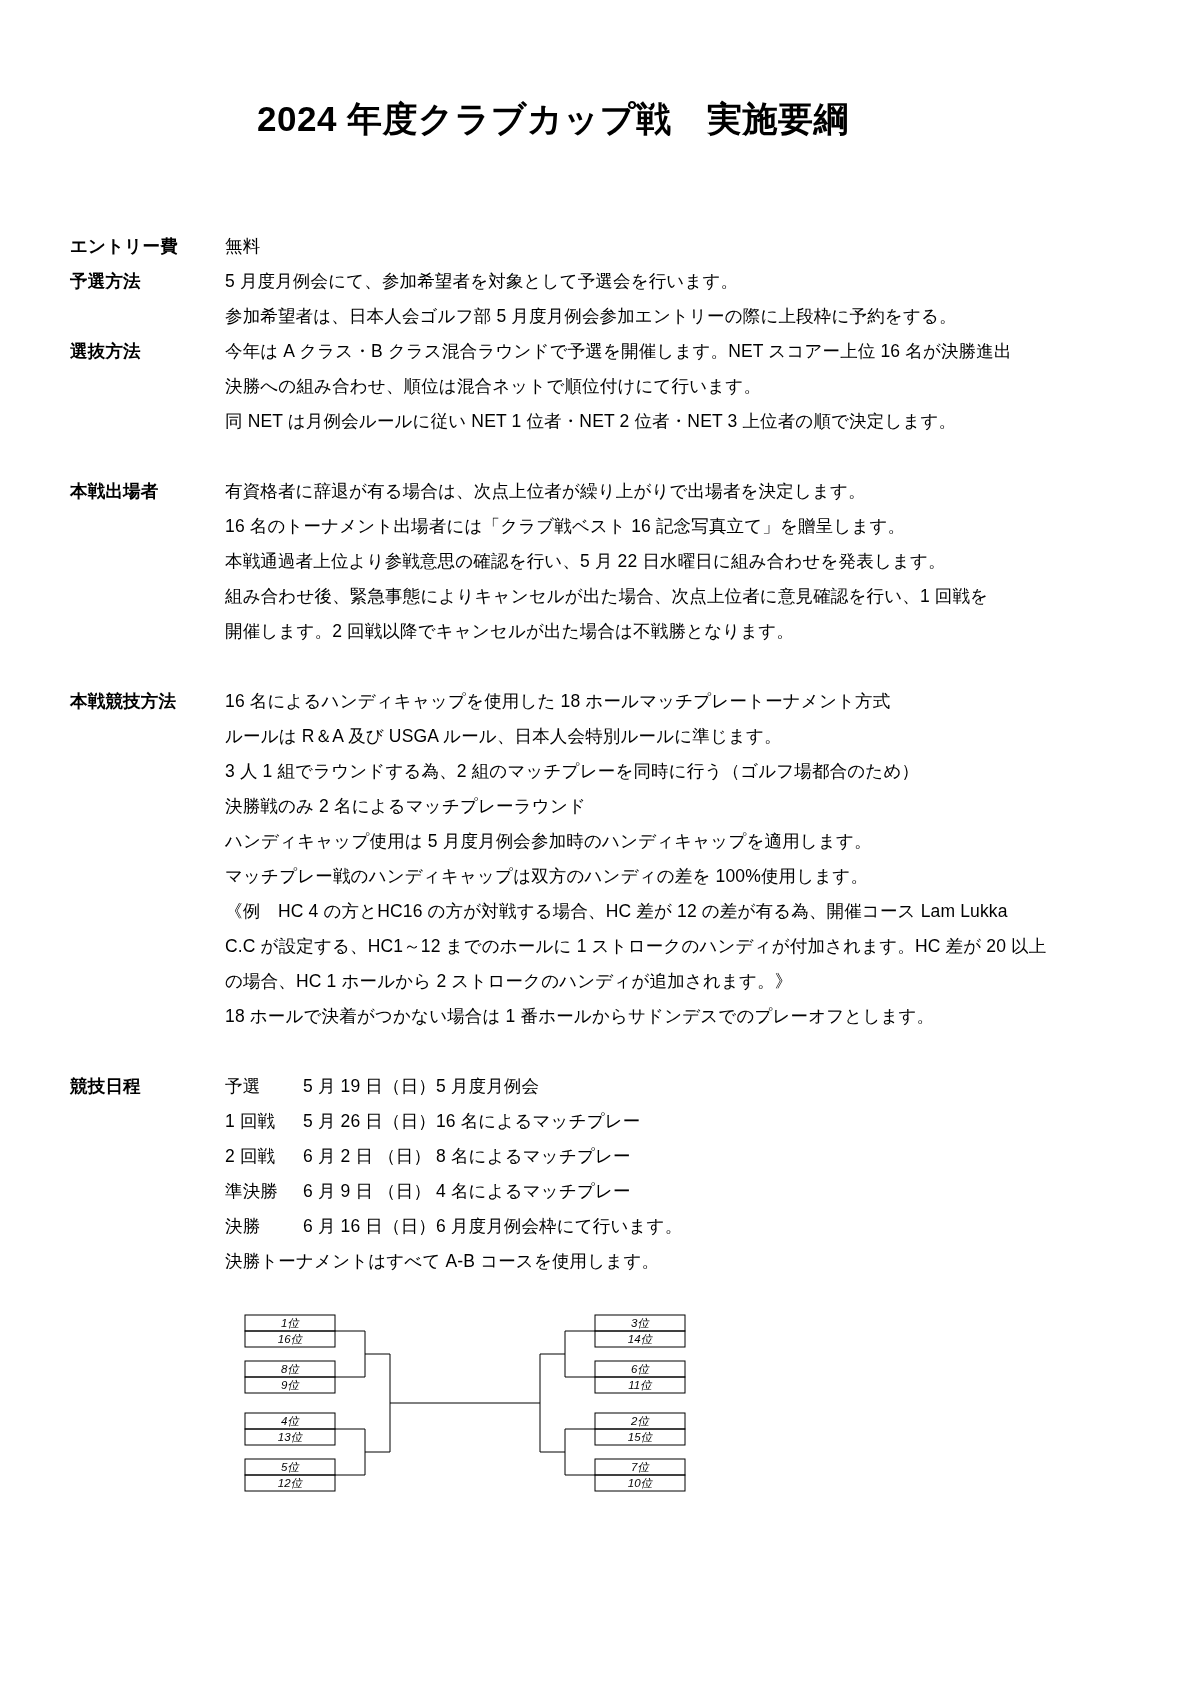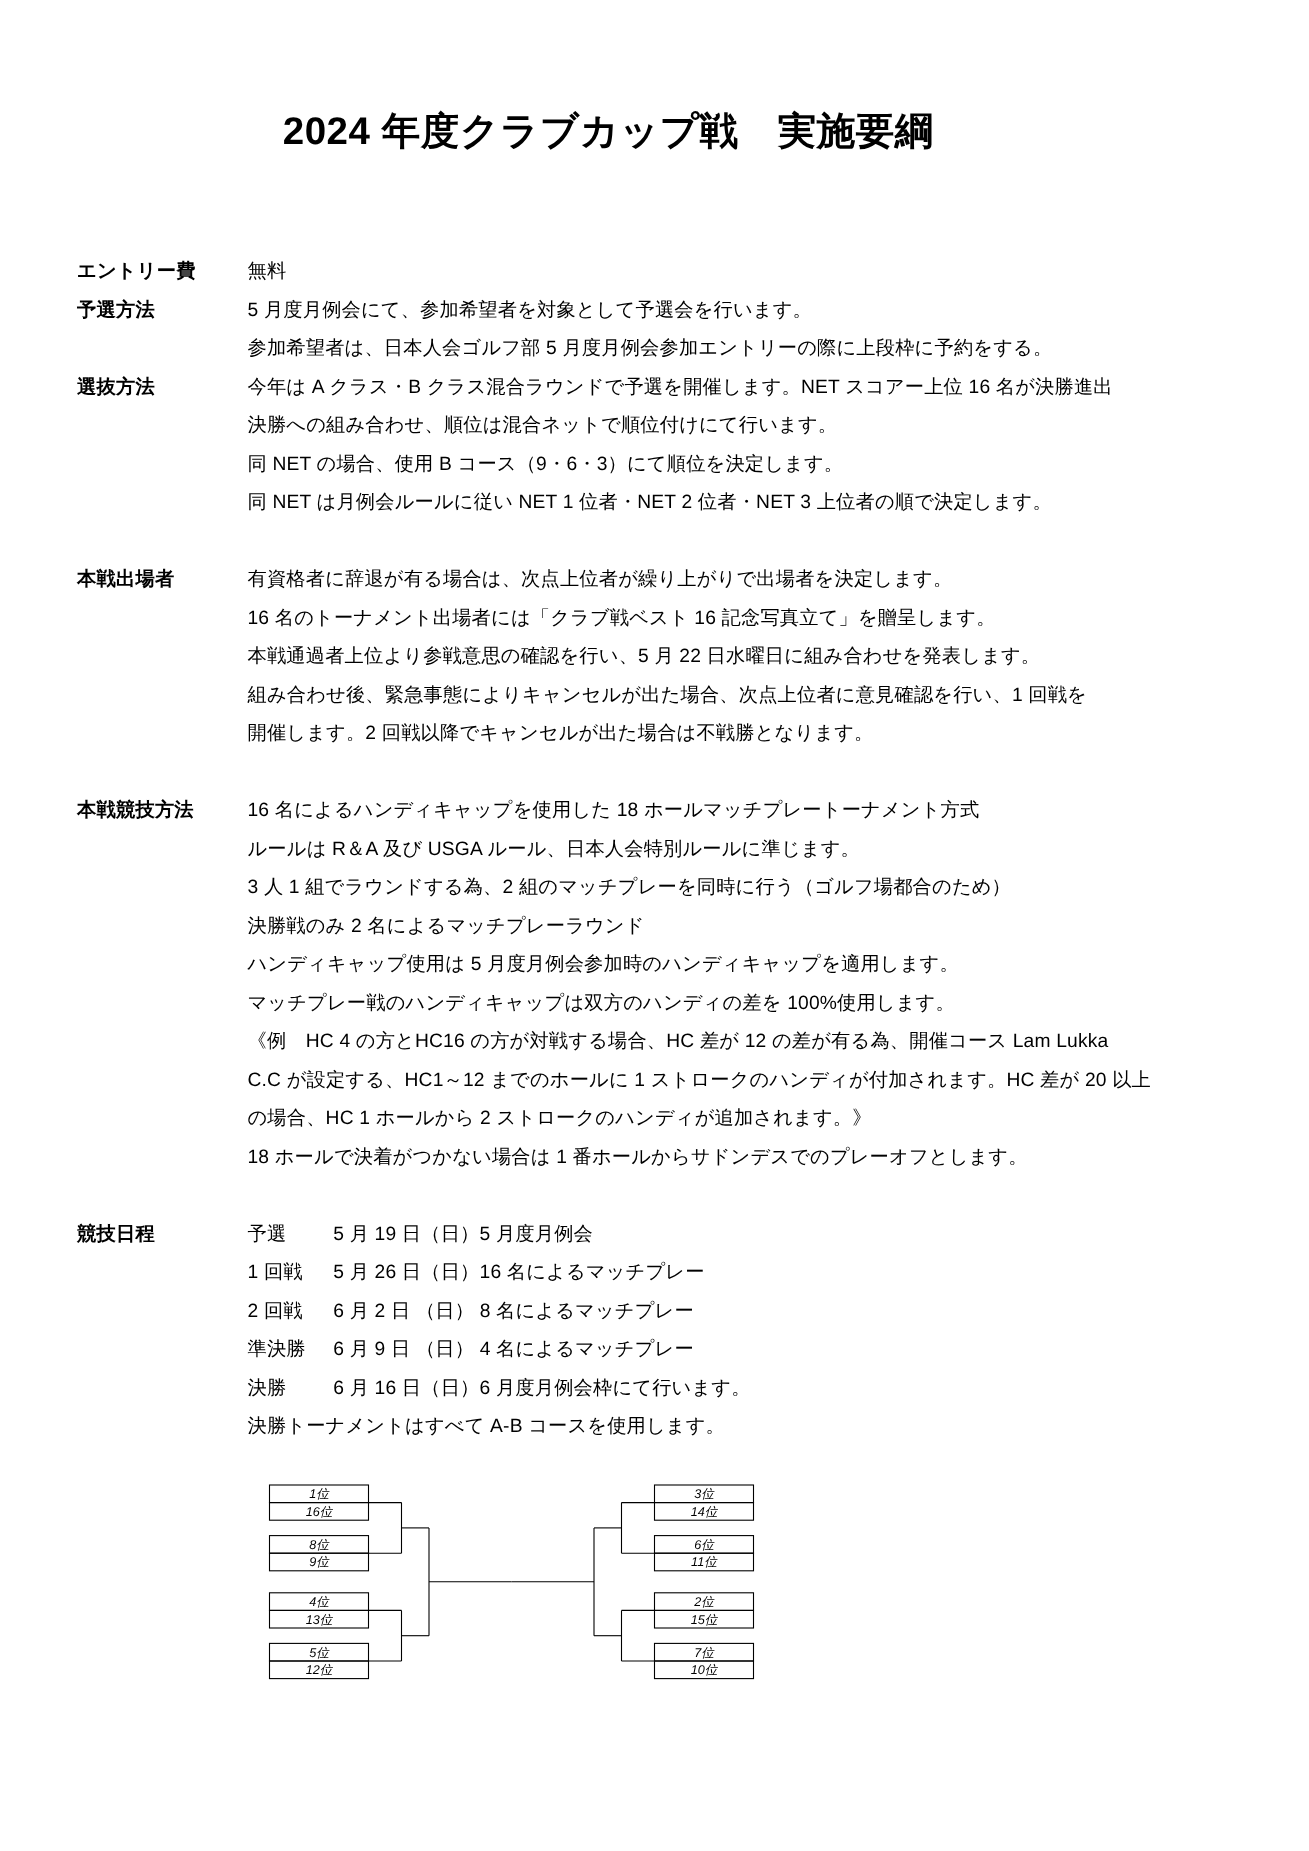--- a/index.html
+++ b/index.html
@@ -115,21 +115,20 @@
         <div class="line">5 月度月例会にて、参加希望者を対象として予選会を行います。</div>
         <div class="line">参加希望者は、日本人会ゴルフ部 5 月度月例会参加エントリーの際に上段枠に予約をする。</div>
       </div>
     </div>
 
     <div class="section">
       <div class="section-label">選抜方法</div>
       <div class="section-body">
         <div class="line">今年は A クラス・B クラス混合ラウンドで予選を開催します。NET スコアー上位 16 名が決勝進出</div>
         <div class="line">決勝への組み合わせ、順位は混合ネットで順位付けにて行います。</div>
-        <div class="line">同 NET の場合、使用 B コース（9・6・3）にて順位を決定します。</div>
         <div class="line">同 NET は月例会ルールに従い NET 1 位者・NET 2 位者・NET 3 上位者の順で決定します。</div>
       </div>
     </div>
 
     <div class="gap"></div>
 
     <div class="section">
       <div class="section-label">本戦出場者</div>
       <div class="section-body">
         <div class="line">有資格者に辞退が有る場合は、次点上位者が繰り上がりで出場者を決定します。</div>

